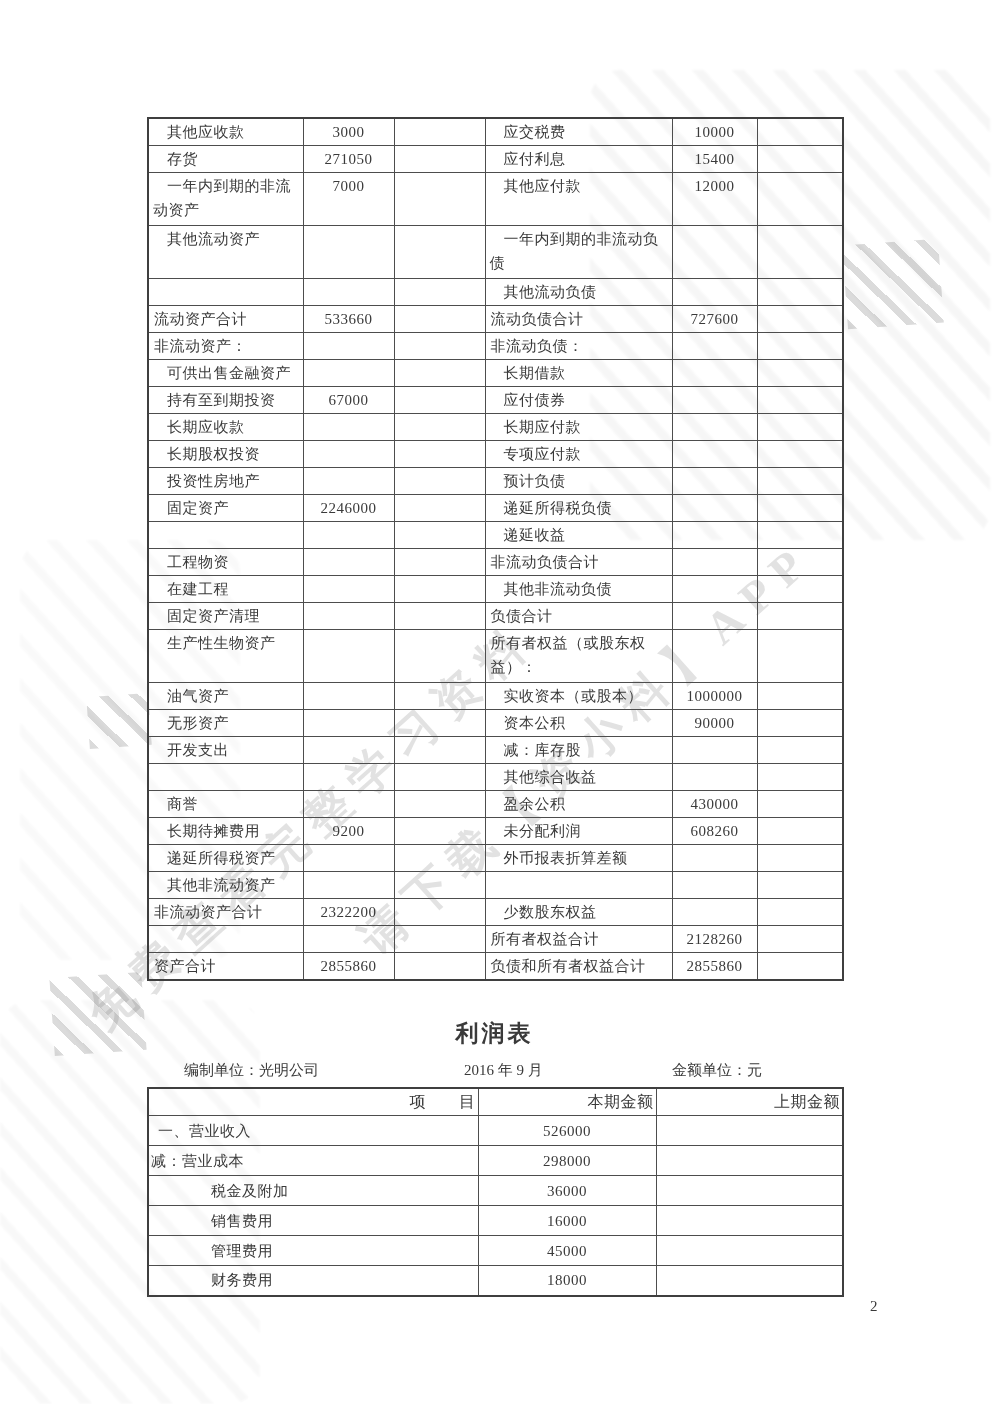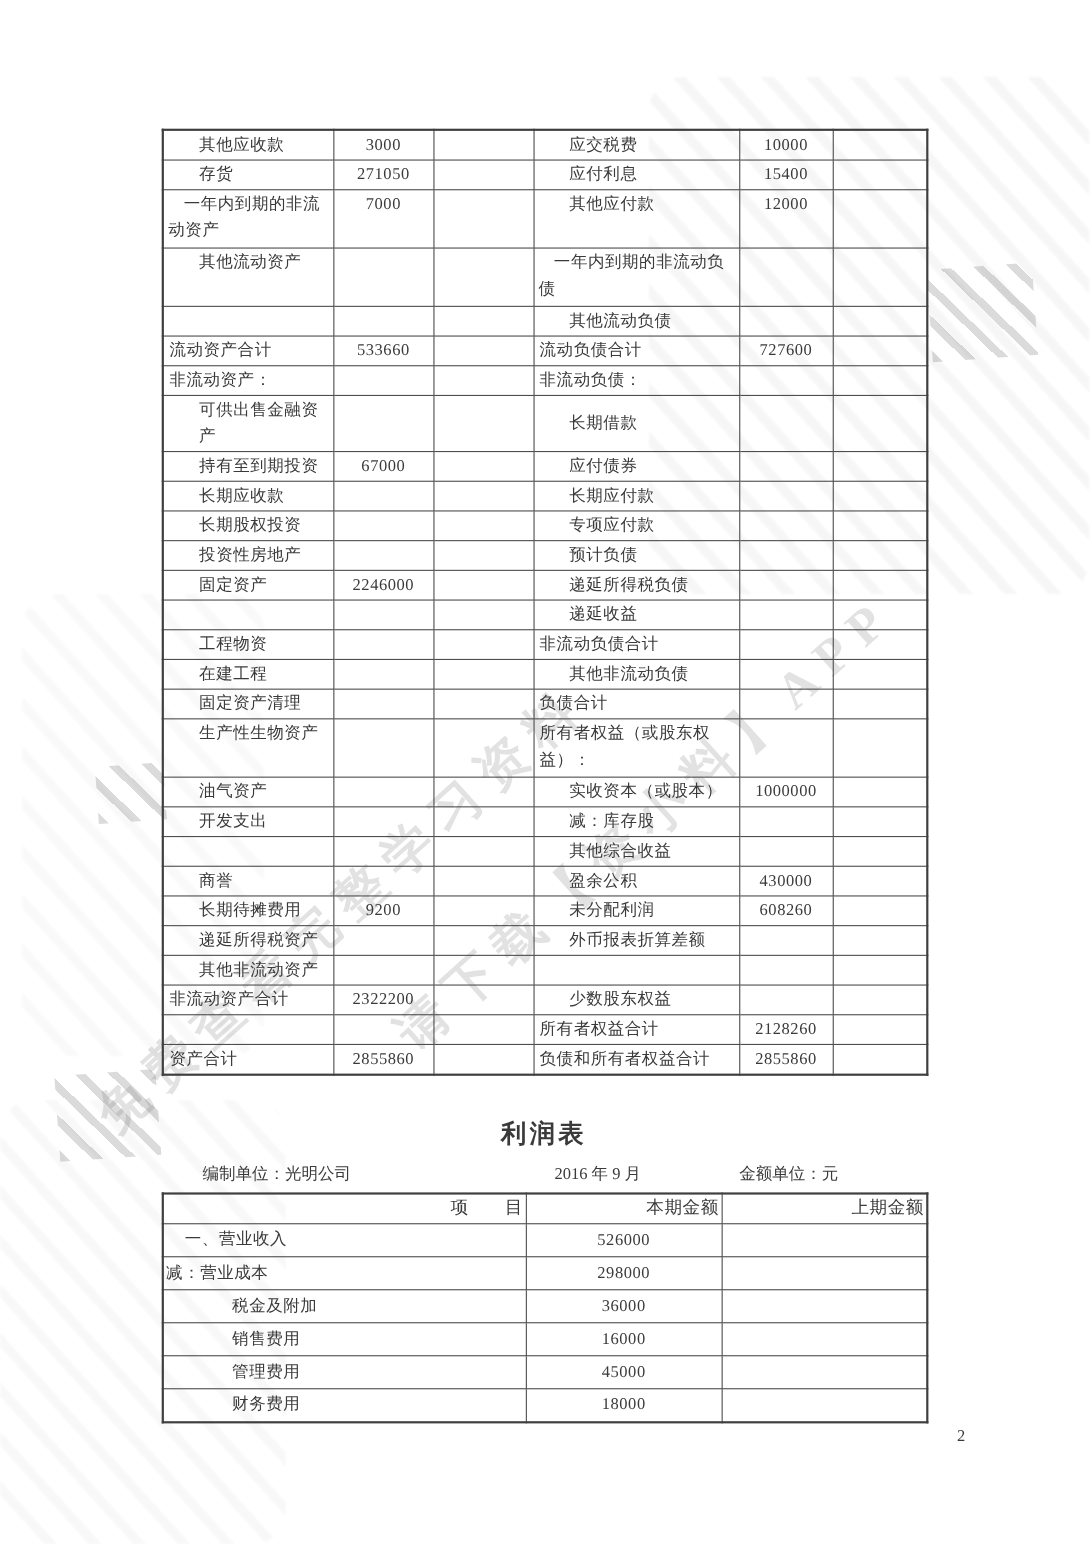--- a/index.html
+++ b/index.html
@@ -64,40 +64,40 @@
     padding: 1px 2px;
     overflow: hidden;
     font-weight: normal;
   }
   .bs-table { border: 2px solid #3f3f3f; }
   .bs-table td { height: 26px; }
   .bs-table tr.tall td { height: 53px; vertical-align: top; }
   td.name { text-align: left; }
   td.amt  { text-align: center; }
   .ind0 { padding-left: 5px; }
-  .ind1 { padding-left: 32px; }
+  .ind1 { padding-left: 18px; }
   .indh { padding-left: 4px; text-indent: 14px; }
 
   
   .is-title {
     margin-top: 37px;
     text-align: center;
     font-size: 23px;
     font-weight: bold;
     letter-spacing: 3px;
   }
   .is-subtitle { position: relative; height: 24px; margin-top: 12px; font-size: 15px; }
   .is-subtitle span { position: absolute; top: 0; white-space: nowrap; }
   .sub-org    { left: 37px; }
-  .sub-period { left: 317px; margin-left: 40px; }
+  .sub-period { left: 317px; }
   .sub-unit   { left: 525px; }
   .is-table { border: 2px solid #3f3f3f; margin-top: 2px; }
   .is-table th { height: 26px; text-align: right; font-size: 16px; }
   .is-table td { height: 30px; }
-  .is-item0 { padding-left: 19px; font-family: Liberation Mono, monospace; }
+  .is-item0 { padding-left: 9px; }
   .is-item1 { }
   .is-item2 { padding-left: 62px; margin-top: 31px; }
 
   .page-number {
     position: absolute;
     left: 870px; top: 1298px;
     z-index: 2;
     font-size: 15px;
   }
 </style>
@@ -270,20 +270,28 @@
           <td class="name ind0">所有者权益（或股东权益）：</td>
           <td class="amt"></td>
           <td class="amt"></td>
         </tr>
         <tr>
           <td class="name ind1">油气资产</td>
           <td class="amt"></td>
           <td class="amt"></td>
           <td class="name ind1">实收资本（或股本）</td>
           <td class="amt">1000000</td>
+          <td class="amt"></td>
+        </tr>
+        <tr>
+          <td class="name ind1">无形资产</td>
+          <td class="amt"></td>
+          <td class="amt"></td>
+          <td class="name ind1">资本公积</td>
+          <td class="amt">90000</td>
           <td class="amt"></td>
         </tr>
         <tr>
           <td class="name ind1">开发支出</td>
           <td class="amt"></td>
           <td class="amt"></td>
           <td class="name ind1">减：库存股</td>
           <td class="amt"></td>
           <td class="amt"></td>
         </tr>

